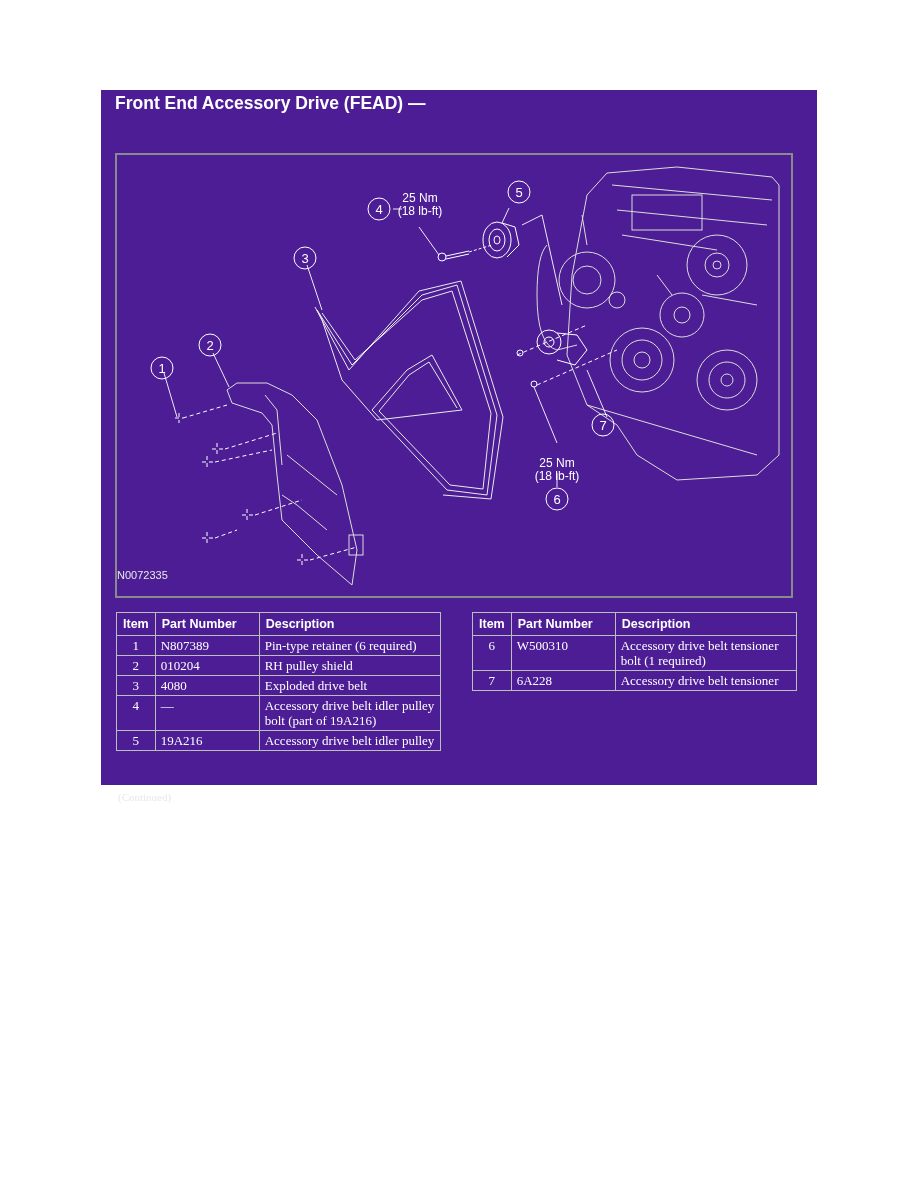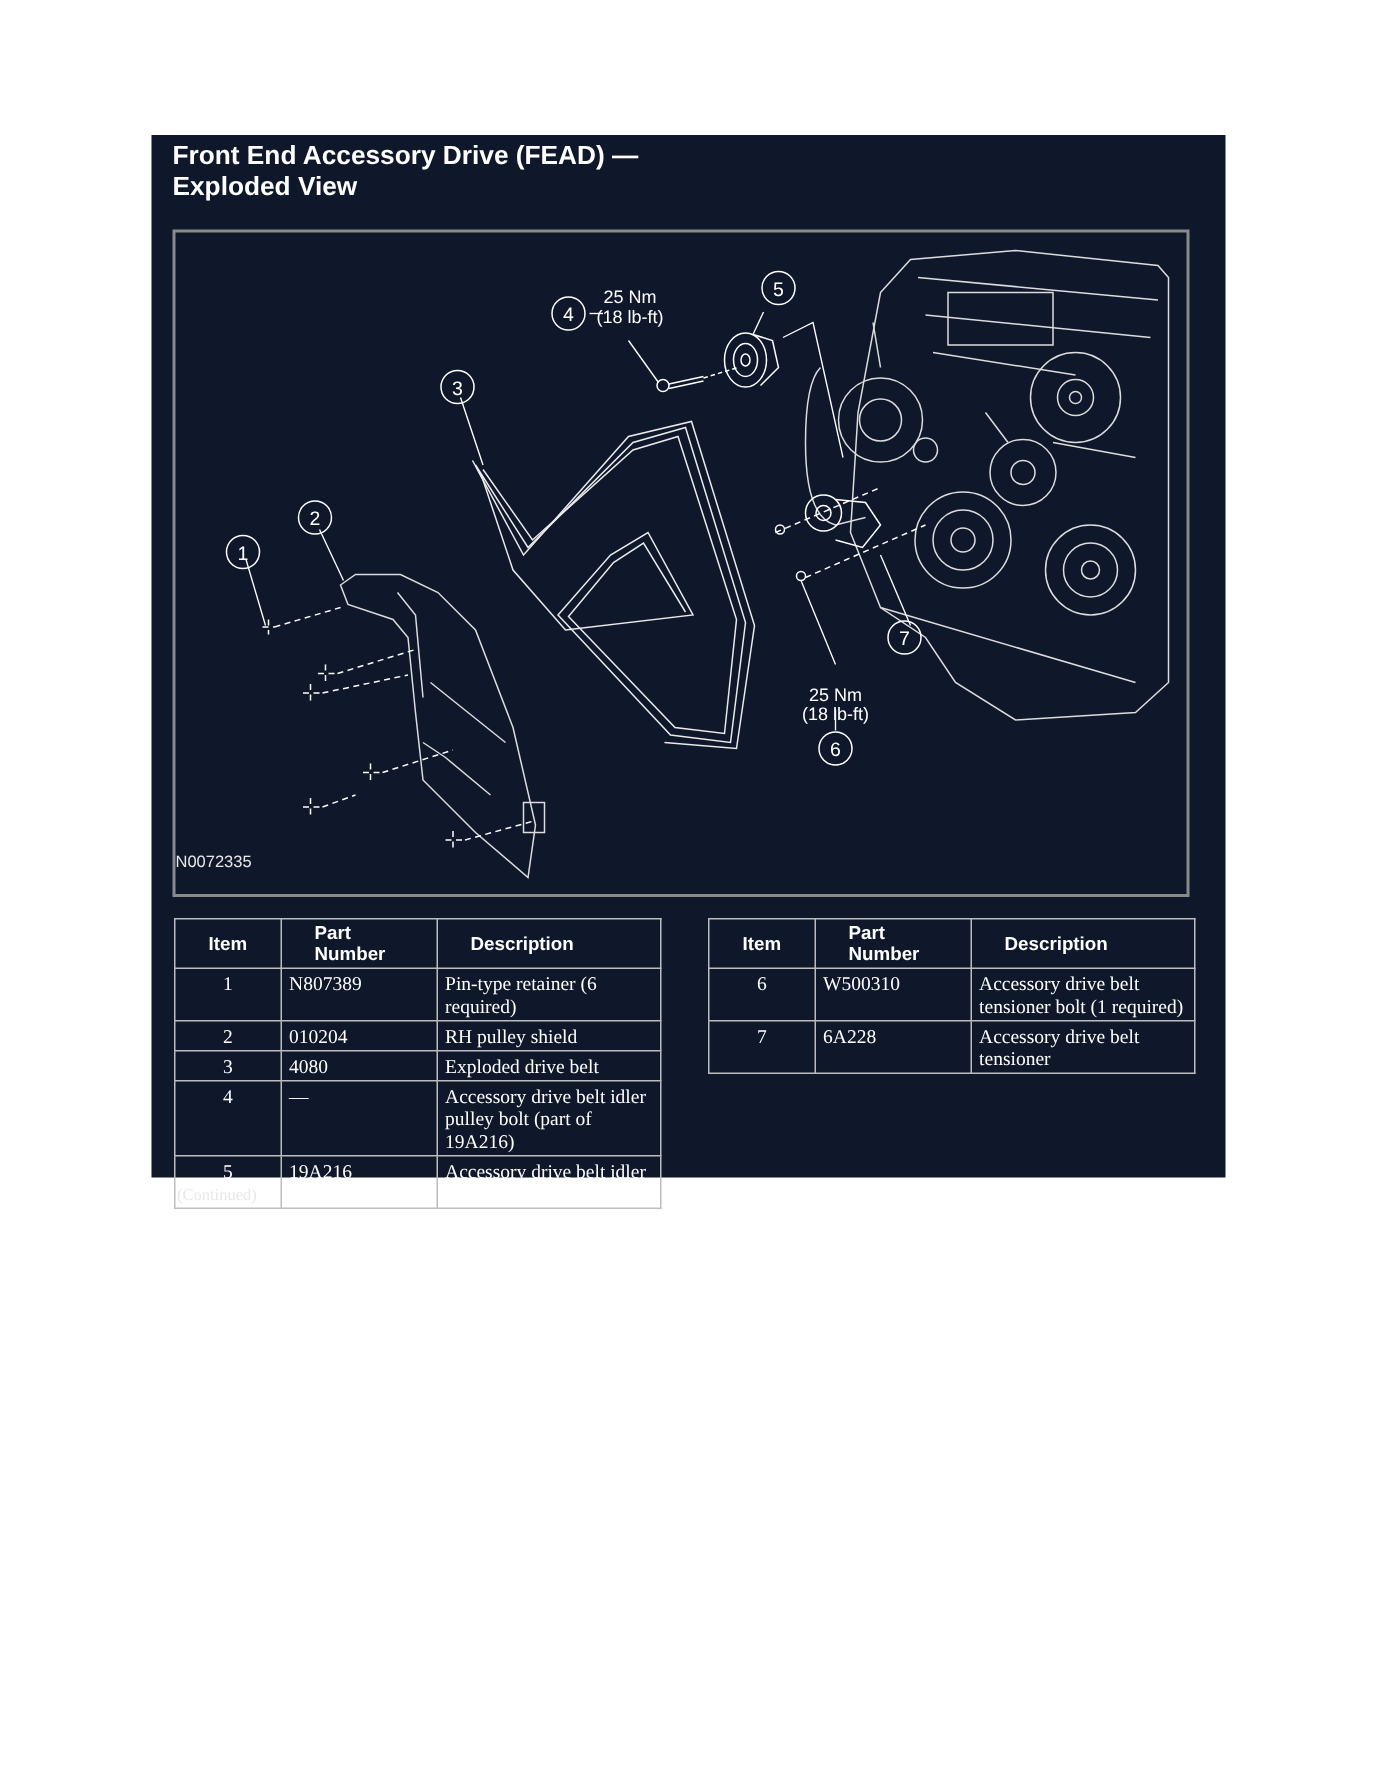--- a/index.html
+++ b/index.html
@@ -1,19 +1,19 @@
 <!DOCTYPE html>
 <html><head>
 <meta charset="utf-8">
 <style>
   html, body { margin: 0; padding: 0; background: #ffffff; }
   body { width: 918px; height: 1188px; position: relative; overflow: hidden; }
   .panel {
     position: absolute; left: 101px; top: 90px; width: 716px; height: 695px;
-    background: #0f172a; color: #ffffff;
+    background: #4c1d95; color: #ffffff;
   }
   .title {
     position: absolute; left: 14px; top: 3px;
     font-family: "Liberation Sans", sans-serif; font-weight: bold;
     font-size: 17.5px; line-height: 21px; color: #ffffff;
   }
   .frame {
     position: absolute; left: 14px; top: 63px; width: 678px; height: 445px;
     border: 2px solid #8a8a8a; box-sizing: border-box;
   }
@@ -21,21 +21,21 @@
   .fig-id {
     position: absolute; left: 0; top: 414px;
     font-family: "Liberation Sans", sans-serif; font-size: 11px; color: #e8e8e8;
   }
   table.parts {
     position: absolute; border-collapse: collapse;
     font-family: "Liberation Serif", serif; font-size: 13px; color: #ffffff;
   }
   table.parts th {
     font-family: "Liberation Sans", sans-serif; font-weight: bold; font-size: 12.5px;
-    text-align: left; padding: 2px 22px; height: 18px;
+    text-align: left; padding: 2px 6px; height: 18px;
     border: 1.5px solid #bdbdbd;
   }
   table.parts th.c-item { text-align: center; }
   table.parts td {
     border: 1.5px solid #bdbdbd; padding: 2px 5px; vertical-align: top; line-height: 15px;
   }
   table.parts td.c-item { text-align: center; }
   .t-left { left: 15px; top: 522px; width: 325px; }
   .t-right { left: 371px; top: 522px; width: 325px; }
   .col-item { width: 38px; }
@@ -50,21 +50,20 @@
   .callout-num {
     font-family: "Liberation Sans", sans-serif; font-size: 13px; fill: #ffffff;
   }
 </style>
 </head>
 <body>
 
 <div class="panel">
   <div class="title">
     <div>Front End Accessory Drive (FEAD) —</div>
-    <div>Exploded View</div>
   </div>
 
   <div class="frame">
     <svg width="678" height="445" viewBox="0 0 678 445">
       <g fill="none" stroke="#ffffff" stroke-width="1">
 
         <g stroke="#dcdcdc">
           <path d="M470 40 L490 18 L560 12 L655 22 L662 30 L662 300 L640 320 L560 325 L520 300 L500 270 L470 250 L450 200 L455 120 Z"></path>
           <path d="M495 30 L655 45 M500 55 L650 70 M505 80 L600 95"></path>
           <rect x="515" y="40" width="70" height="35"></rect>

